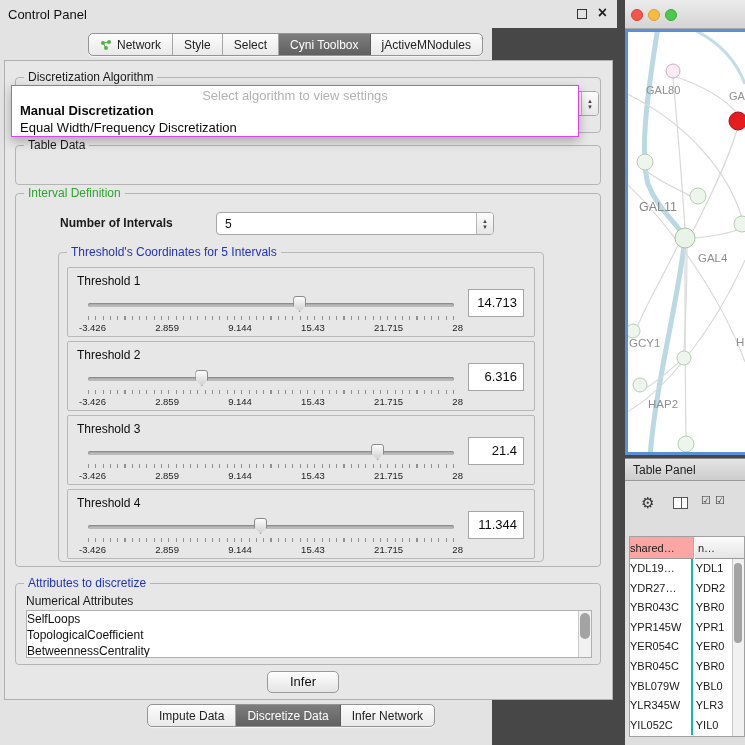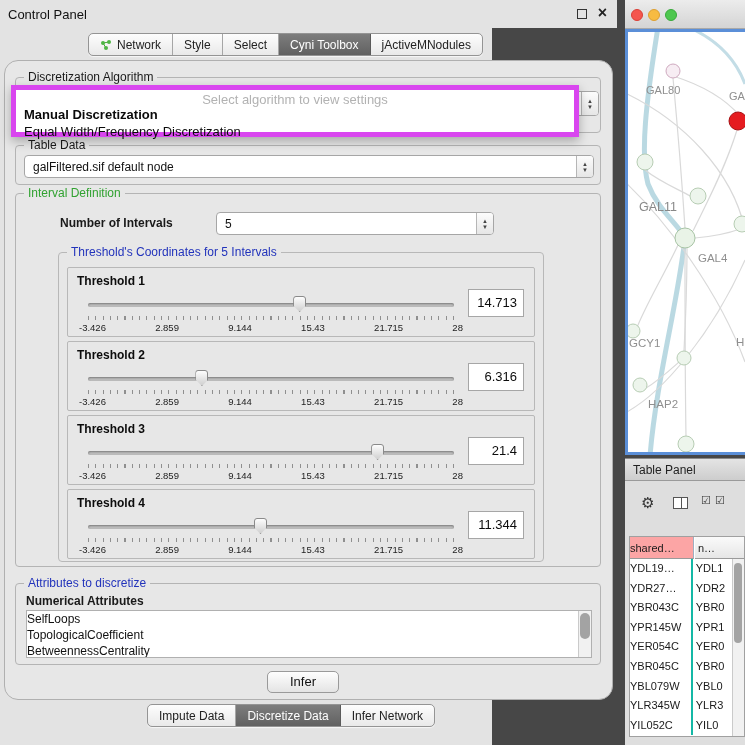--- a/index.html
+++ b/index.html
@@ -11,38 +11,38 @@
   #cptitle{position:absolute;left:0;top:0;width:617px;height:28px;background:#e3e3e3}
   #cptitle .t{position:absolute;left:8px;top:7px;font-size:13px;color:#111}
   .float-ic{position:absolute;top:9px;width:10px;height:10px;border:1.5px solid #333;background:transparent}
   .close-ic{position:absolute;top:4px;font-size:16px;font-weight:bold;color:#222;line-height:18px}
 
   .seg{position:absolute;display:flex;height:23px;border:1px solid #949494;border-radius:5px;overflow:hidden;background:linear-gradient(#fdfdfd,#e9e9e9);box-shadow:0 1px 1px rgba(255,255,255,.7)}
   .seg>div{display:flex;align-items:center;gap:5px;padding:0 11px;font-size:12px;border-right:1px solid #a6a6a6;color:#222;white-space:nowrap;cursor:default}
   .seg>div:last-child{border-right:none}
   .seg>div.active{background:linear-gradient(#7d7d7d,#616161);color:#fff;border-right-color:#5a5a5a}
 
-  #content{position:absolute;left:4px;top:60px;width:609px;height:640px;border:1px solid #b0b0b0;border-radius:14px;background:#e7e7e7}
+  #content{position:absolute;left:4px;top:60px;width:609px;height:640px;border:1px solid #b0b0b0;border-radius:0;background:#e7e7e7}
 
   .group{position:absolute;border:1px solid #b4b4b4;border-radius:4px}
   .gtitle{position:absolute;top:-8px;left:8px;background:#e7e7e7;padding:0 4px;font-size:12px;white-space:nowrap}
 
   .combo{position:absolute;background:#fff;border:1px solid #a6a6a6;border-radius:4px;font-size:12px;color:#111;display:flex;align-items:stretch}
   .combo .val{flex:1;padding:0 8px;overflow:hidden;white-space:nowrap;display:flex;align-items:center}
   .combo .step{width:17px;border-left:1px solid #b6b6b6;display:flex;flex-direction:column;align-items:center;justify-content:center;font-size:6px;color:#444;line-height:6px;background:linear-gradient(#fcfcfc,#e6e6e6);border-radius:0 3px 3px 0}
 
   
-  #overlay{position:absolute;left:6px;top:24px;width:568px;height:52px;background:#fff;border:5px solid #d946ef;box-shadow:0 4px 10px rgba(0,0,0,.28);z-index:40}
+  #overlay{position:absolute;left:6px;top:24px;width:568px;height:52px;background:#fff;border:1px solid #d946ef;box-shadow:0 4px 10px rgba(0,0,0,.28);z-index:40}
   #overlay .ph{position:absolute;left:0;right:0;top:2px;text-align:center;color:#b2b2b2;font-size:13px}
   #overlay .op1{position:absolute;left:8px;top:17px;font-weight:bold;font-size:13px;color:#0a0a0a}
   #overlay .op2{position:absolute;left:8px;top:34px;font-size:13px;color:#0a0a0a}
 
   
   .thr{position:absolute;left:8px;width:468px;height:70px;border:1px solid #b8b8b8;background:#e7e7e7;border-radius:2px}
-  .thr .lbl{position:absolute;left:9px;top:6px;font-weight:bold;font-size:12px;color:#0c0c0c}
+  .thr .lbl{position:absolute;left:9px;top:6px;font-weight:normal;font-size:12px;color:#0c0c0c}
   .sliderzone{position:absolute;left:20px;top:27px;width:366px;height:40px}
   .track{position:absolute;left:0;right:0;top:8px;height:4px;background:#bdbdbd;border-radius:2px;box-shadow:inset 0 1px 2px rgba(0,0,0,.35)}
   .thumb{position:absolute;top:1px;width:13px;height:16px;background:linear-gradient(#fdfdfd,#d0d0d0);border:1px solid #8a8a8a;border-radius:3px 3px 2px 2px;clip-path:polygon(0 0,100% 0,100% 60%,50% 100%,0 60%)}
   .ticks{position:absolute;left:0;right:0;top:21px;height:4px;background:repeating-linear-gradient(to right,#8f8f8f 0,#8f8f8f 1px,transparent 1px,transparent 7.3px)}
   .scale{position:absolute;left:-9px;right:-9px;top:27px;display:flex;justify-content:space-between;font-size:9.5px;color:#222}
   .vbox{position:absolute;right:10px;top:21px;width:56px;height:28px;background:#fff;border:1px solid #a6a6a6;font-size:13px;text-align:right;line-height:26px;padding-right:6px;color:#0c0c0c}
 
   
   #attrlist{position:absolute;left:10px;top:26px;width:566px;height:48px;background:#fff;border:1px solid #b0b0b0;overflow:hidden}
   #attrlist .it{font-size:12px;line-height:16px;color:#111}
@@ -119,27 +119,20 @@
     </div>
 
     <div id="overlay">
       <div class="ph">Select algorithm to view settings</div>
       <div class="op1">Manual Discretization</div>
       <div class="op2">Equal Width/Frequency Discretization</div>
     </div>
 
     <div class="group" style="left:10px;top:84px;width:586px;height:40px">
       <span class="gtitle">Table Data</span>
-      <div class="combo" style="left:8px;top:9px;width:570px;height:23px">
-        <div class="val">galFiltered.sif default node</div>
-        <div class="step">
-          <span>▲</span>
-            <span>▼</span>
-        </div>
-      </div>
     </div>
 
     <div class="group" style="left:10px;top:132px;width:586px;height:374px">
       <span class="gtitle" style="color:#31a231">Interval Definition</span>
 
       <span style="position:absolute;left:44px;top:22px;font-weight:bold">Number of Intervals</span>
       <div class="combo" style="left:200px;top:18px;width:278px;height:23px">
         <div class="val">5</div>
         <div class="step">
           <span>▲</span>
@@ -219,21 +212,21 @@
                 <span>28</span>
             </div>
           </div>
           <div class="vbox">11.344</div>
         </div>
       </div>
     </div>
 
     <div class="group" style="left:10px;top:522px;width:586px;height:82px">
       <span class="gtitle" style="color:#2233bb">Attributes to discretize</span>
-      <span style="position:absolute;left:10px;top:10px;font-weight:bold">Numerical Attributes</span>
+      <span style="position:absolute;left:10px;top:10px;font-weight:normal">Numerical Attributes</span>
       <div id="attrlist">
         <div class="it">SelfLoops</div>
         <div class="it">TopologicalCoefficient</div>
         <div class="it">BetweennessCentrality</div>
         <div class="vscroll">
           <div class="vthumb" style="top:2px;height:26px"></div>
         </div>
       </div>
     </div>
 

